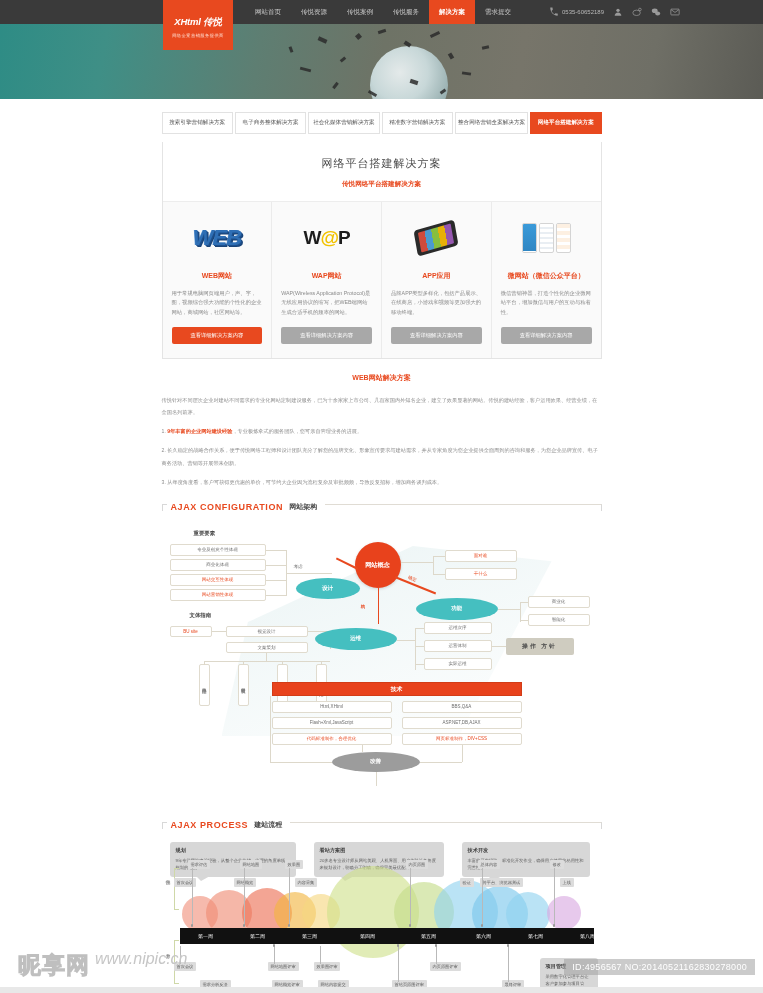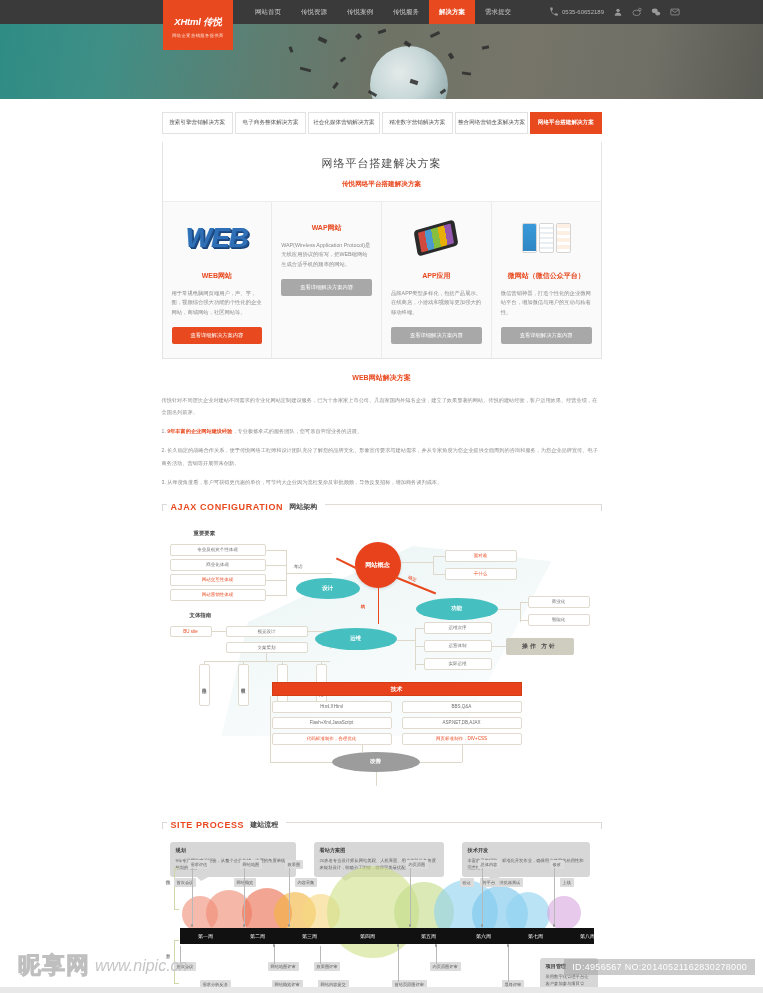--- a/index.html
+++ b/index.html
@@ -70,21 +70,21 @@
   .card-name { font-size: 7px; color: #e8491f; font-weight: bold; margin-top: 9px; }
   .card-desc { font-size: 5.3px; color: #8a8a8a; line-height: 1.75; margin-top: 8px; text-align: left; }
   .card-btn {
     display:block; width:100%; margin-top:10px; border:none; border-radius:2px;
     background:#a8a8a8; color:#fff; font-size:5.3px; padding:5px 0; cursor:pointer;
     font-family:inherit;
   }
   .card-btn.primary { background:#e8491f; }
 
   
-  .web-art { font-size: 28px; font-weight: 900; font-style: italic; color: #2f6fb5;
+  .web-art { font-size: 22px; font-weight: 900; font-style: italic; color: #2f6fb5;
     text-shadow: 1px 1px 0 #1d4f8c, 2px 2px 0 #1a4478, -.5px -.5px 0 #6fa5dd; letter-spacing:-1px;}
   .wap-art { font-size: 19px; font-weight: 900; color: #1d1d1d; letter-spacing:-1px; }
   .wap-at { color:#f2c200; }
   .phone-art { width:42px; height:26px; border-radius:4px; background:#2a2a2a; position:relative; transform:rotate(-16deg) skewX(-6deg); }
   .phone-art i { position:absolute; inset:3px 4px; border-radius:1px;
      background:
       linear-gradient(90deg,#d84c3d 0 20%,#4da0d8 20% 40%,#8cc63f 40% 60%,#f2b705 60% 80%,#9b59b6 80% 100%);
      opacity:.95; }
   .mini-phones { display:flex; gap:2px; align-items:flex-end; }
   .mini-p { width:15px; height:30px; background:#fff; border:1px solid #d4d4d4; border-radius:2px; overflow:hidden;}
@@ -151,21 +151,21 @@
   .tag {
     position:absolute; background:#dcdcdc; color:#5b5b5b; font-size:4.2px; border-radius:1px;
     padding:2px 3px; white-space:nowrap;
   }
   .leader { position:absolute; background:#b9b9b9; width:1px; }
   .dot { position:absolute; width:2.5px; height:2.5px; border-radius:50%; background:#9a9a9a; }
   .sidelbl { position:absolute; font-size:4.6px; color:#8a8a8a; writing-mode:vertical-rl;}
   .brack { position:absolute; border:1px solid #cfd8a8; border-right:none; }
 
   
-  .wm { position:absolute; left:18px; bottom:12px; display:flex; align-items:center; gap:5px; z-index:50;}
+  .wm { position:absolute; left:18px; bottom:12px; display:flex; align-items:flex-start; gap:5px; z-index:50;}
   .wm-cn { font-size:23px; font-weight:bold; color:#bfbfbf; letter-spacing:1px;
            -webkit-text-stroke:1px #bfbfbf; color:transparent;}
   .wm-en { font-size:16px; font-style:italic; color:#c6c6c6; }
   .idbar {
     position:absolute; right:8px; bottom:18px; background:rgba(160,160,160,.55);
     color:#fff; font-size:9px; padding:3px 8px; z-index:50; letter-spacing:.3px;
   }
   .footer-line { position:absolute; left:0; right:0; bottom:0; height:6px; background:#e8e8e8;}
 </style>
 </head>
@@ -251,20 +251,23 @@
         <div class="card">
           <div class="card-art">
             <span class="web-art">WEB</span>
           </div>
           <div class="card-name">WEB网站</div>
           <div class="card-desc">用于常规电脑网页端用户，声、字，图，视频综合强大功能的个性化的企业网站，商城网站，社区网站等。</div>
           <button class="card-btn primary">查看详细解决方案内容</button>
         </div>
 
         <div class="card">
+          <div class="card-art">
+            <span class="wap-art">W<span class="wap-at">@</span>P</span>
+          </div>
           <div class="card-name">WAP网站</div>
           <div class="card-desc">WAP(Wireless Application Protocol)是无线应用协议的缩写，把WEB端网站生成合适手机的频率的网站。</div>
           <button class="card-btn">查看详细解决方案内容</button>
         </div>
 
         <div class="card">
           <div class="card-art">
             <span class="phone-art">
                 <i></i>
               </span>
@@ -394,21 +397,21 @@
       <div class="dline" style="left:200px;top:229px;width:1px;height:7px;"></div>
       <div class="dline" style="left:300px;top:229px;width:1px;height:17px;"></div>
       <div class="dline" style="left:258px;top:246px;width:42px;height:1px;"></div>
       <div class="dline" style="left:108px;top:180px;width:1px;height:66px;"></div>
       <div class="dline" style="left:108px;top:246px;width:62px;height:1px;"></div>
       <div class="dline" style="left:214px;top:256px;width:1px;height:14px;"></div>
     </div>
 
     <div class="seclabel">
       <span class="tick"></span>
-      <span class="en">SITE PROCESS</span>
+      <span class="en">AJAX PROCESS</span>
       <span class="cn">建站流程</span>
       <span class="line"></span>
     </div>
 
     <div class="build">
 
       <div class="callout" style="left:8px;top:8px;width:126px;">
         <span class="ct">规划</span>
         <span class="cd">9年专注网站建设经验，从整个企业营销、管理的角度单线规划的站点</span>
       </div>

